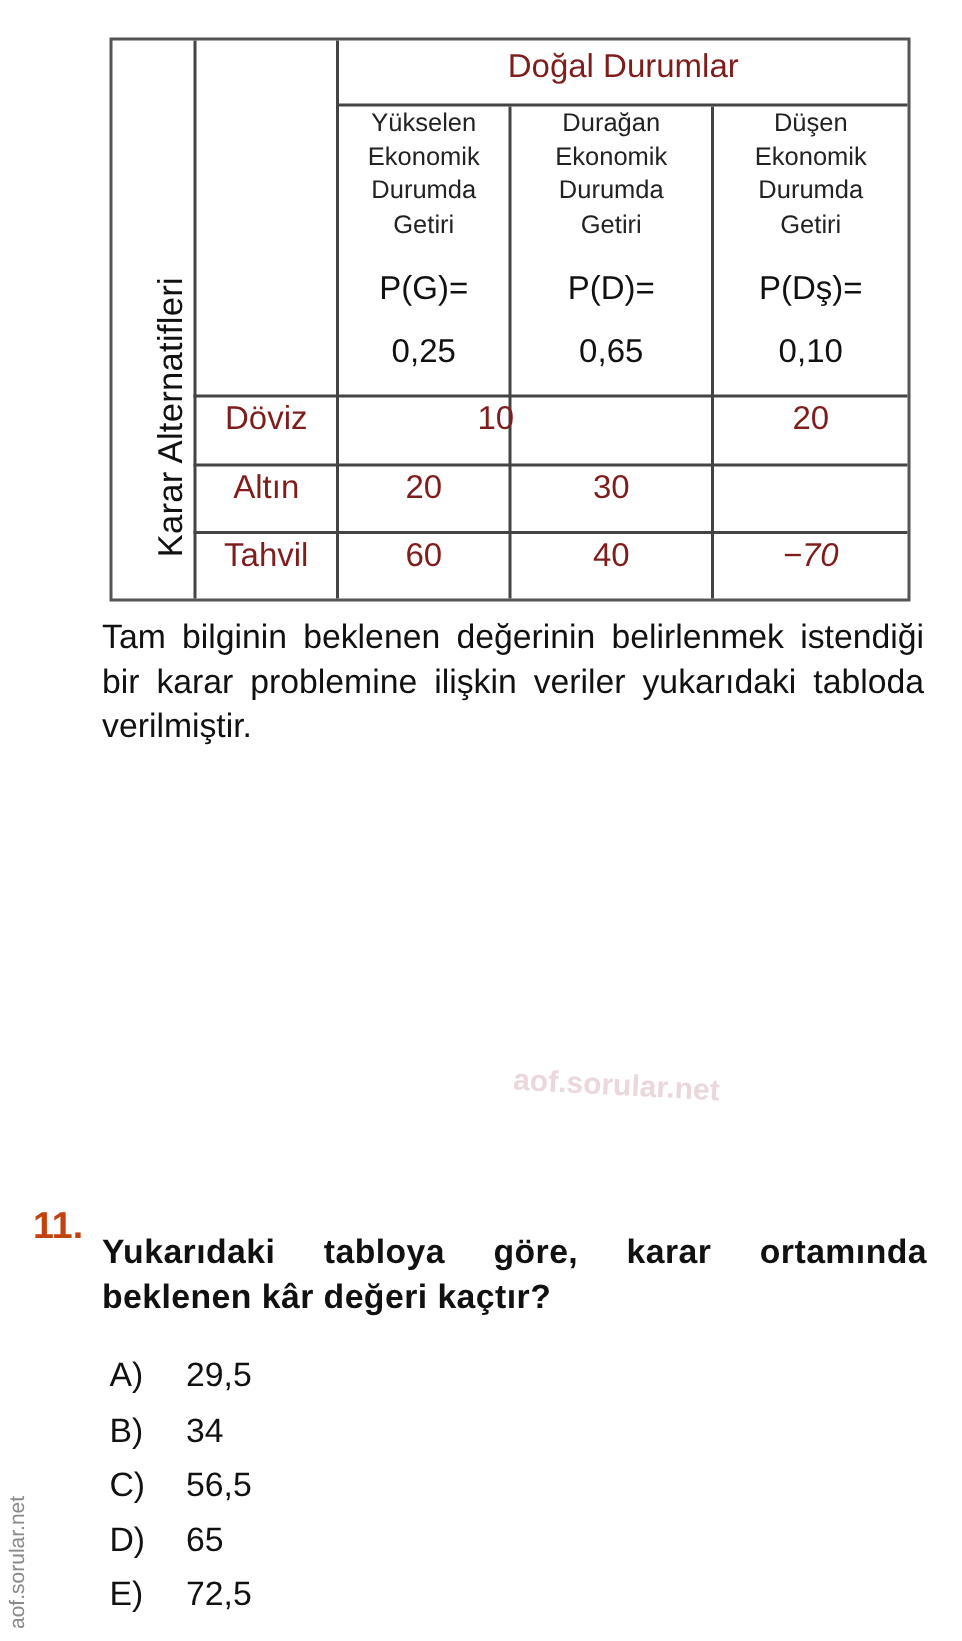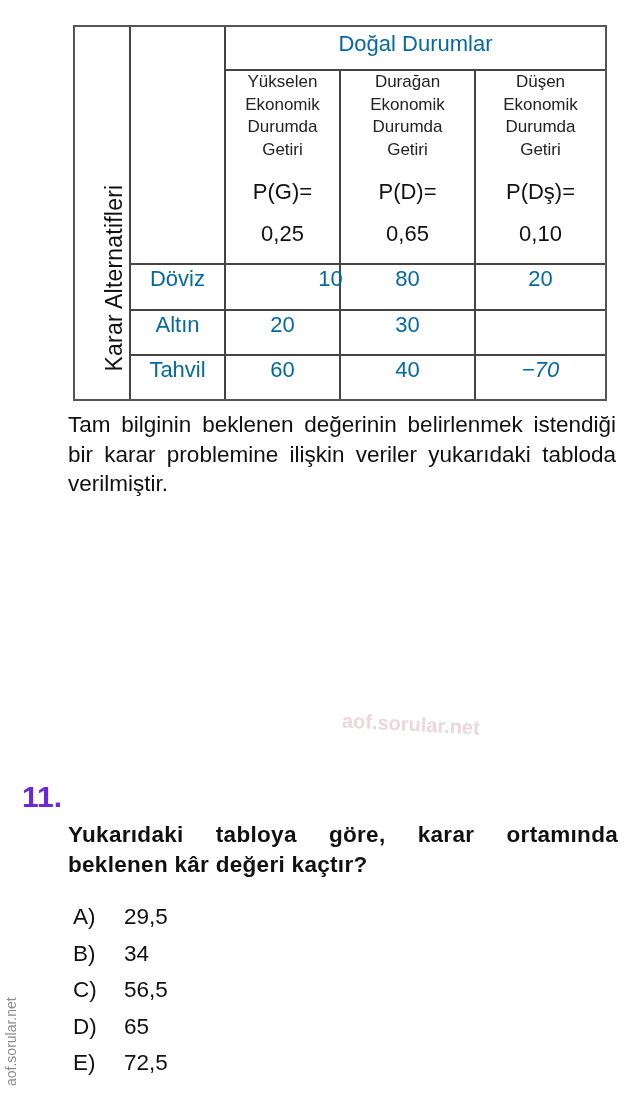--- a/index.html
+++ b/index.html
@@ -32,21 +32,21 @@
     }
     .vline { width: 2px; }
     .hline { height: 2px; }
 
     .cell {
       position: absolute;
       display: flex;
       align-items: center;
       justify-content: center;
       text-align: center;
-      color: #0369a1;
+      color: #7f1d1d;
     }
 
     .rotated-label {
       position: absolute;
       left: 0px;
       top: 0px;
       width: 54px;
       height: 372px;
     }
     .rotated-label span {
@@ -120,24 +120,24 @@
       color: #8a8a8a;
       transform-origin: left top;
       transform: rotate(-90deg);
       white-space: nowrap;
     }
 
     
     .q-num {
       position: absolute;
       left: 22px;
-      top: 780px;
-      font-size: 30px;
+      top: 803px;
+      font-size: 25px;
       font-weight: bold;
-      color: #6d28d9;
+      color: #c2410c;
     }
     .q-text {
       position: absolute;
       left: 68px;
       top: 820px;
       width: 550px;
       font-size: 22.5px;
       line-height: 30px;
       font-weight: bold;
       text-align: justify;
@@ -205,21 +205,20 @@
     <div>Düşen</div>
     <div>Ekonomik</div>
     <div>Durumda</div>
     <div>Getiri</div>
     <div class="prob-label">P(Dş)=</div>
     <div class="prob-val">0,10</div>
   </div>
 
   <div class="cell row-label" style="left:56px; top:238px; width:93px; height:28px;">Döviz</div>
   <div class="cell val" style="left:151px; top:238px; width:113px; height:28px;padding-left:48px;">10</div>
-  <div class="cell val" style="left:266px; top:238px; width:133px; height:28px;">80</div>
   <div class="cell val" style="left:401px; top:238px; width:129px; height:28px;">20</div>
 
   <div class="cell row-label" style="left:56px; top:284px; width:93px; height:28px;">Altın</div>
   <div class="cell val" style="left:151px; top:284px; width:113px; height:28px;">20</div>
   <div class="cell val" style="left:266px; top:284px; width:133px; height:28px;">30</div>
 
   <div class="cell row-label" style="left:56px; top:329px; width:93px; height:28px;">Tahvil</div>
   <div class="cell val" style="left:151px; top:329px; width:113px; height:28px;">60</div>
   <div class="cell val" style="left:266px; top:329px; width:133px; height:28px;">40</div>
   <div class="cell val" style="left:401px; top:329px; width:129px; height:28px;font-style:italic;">−70</div>

